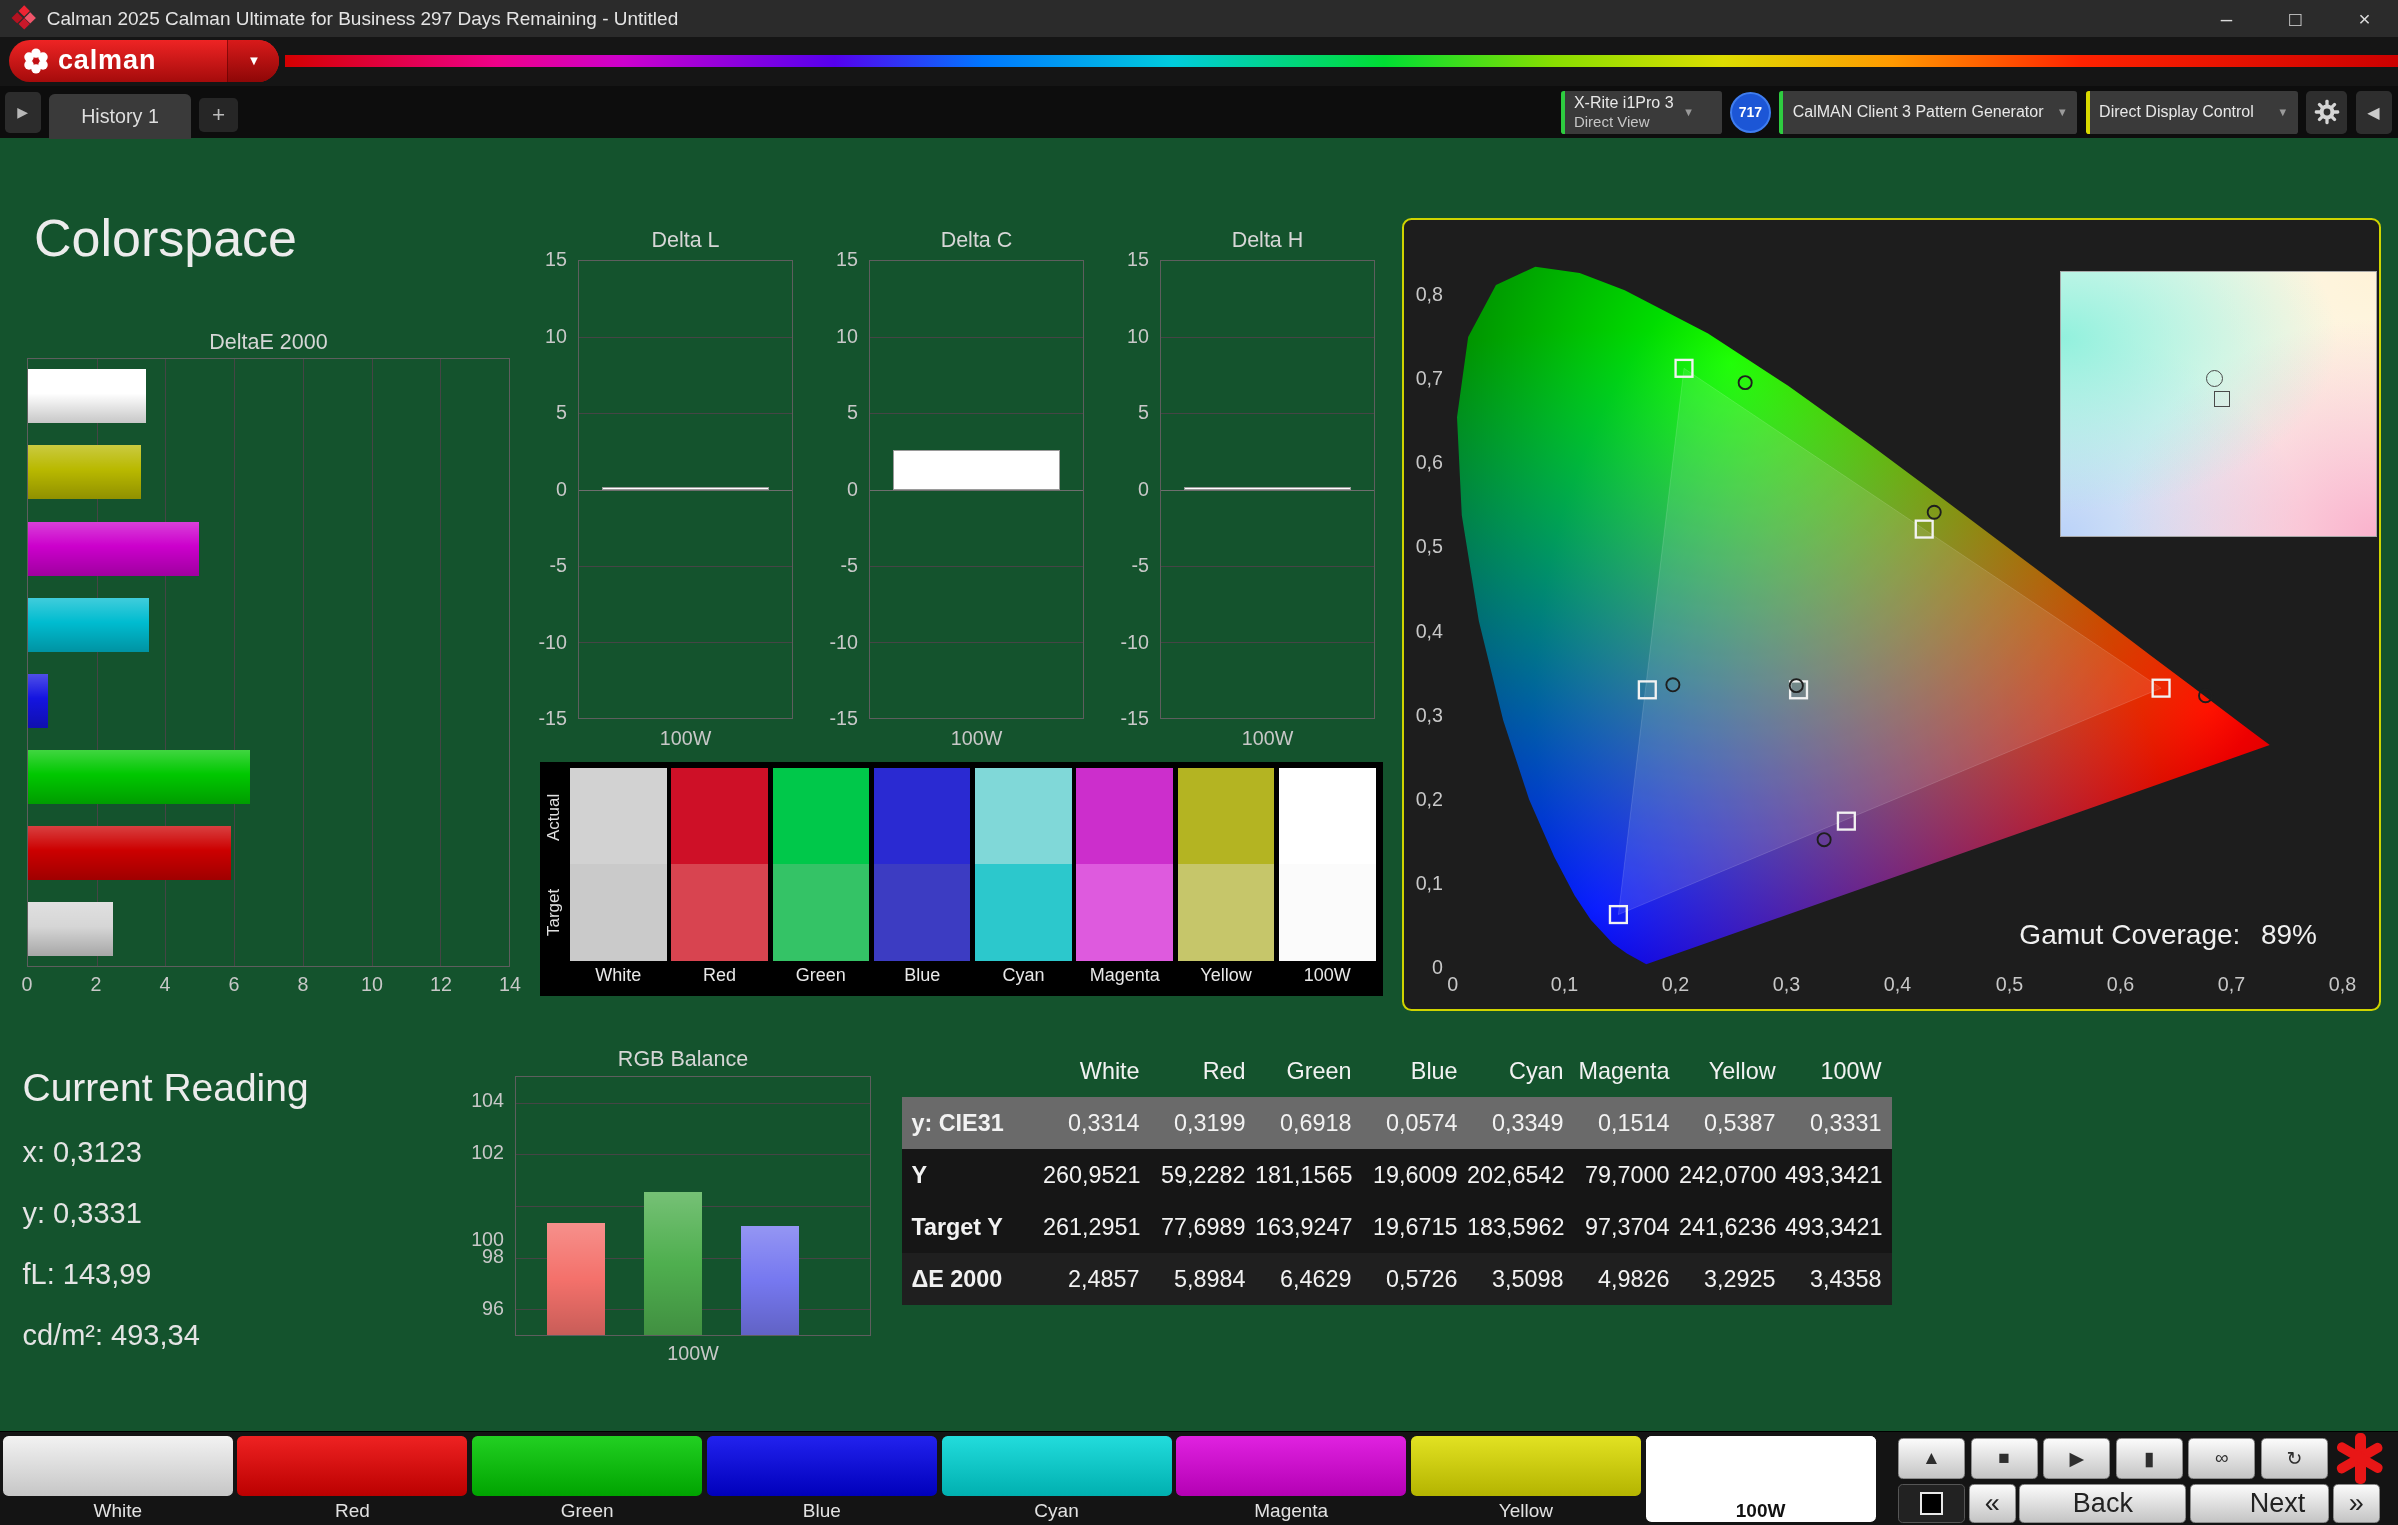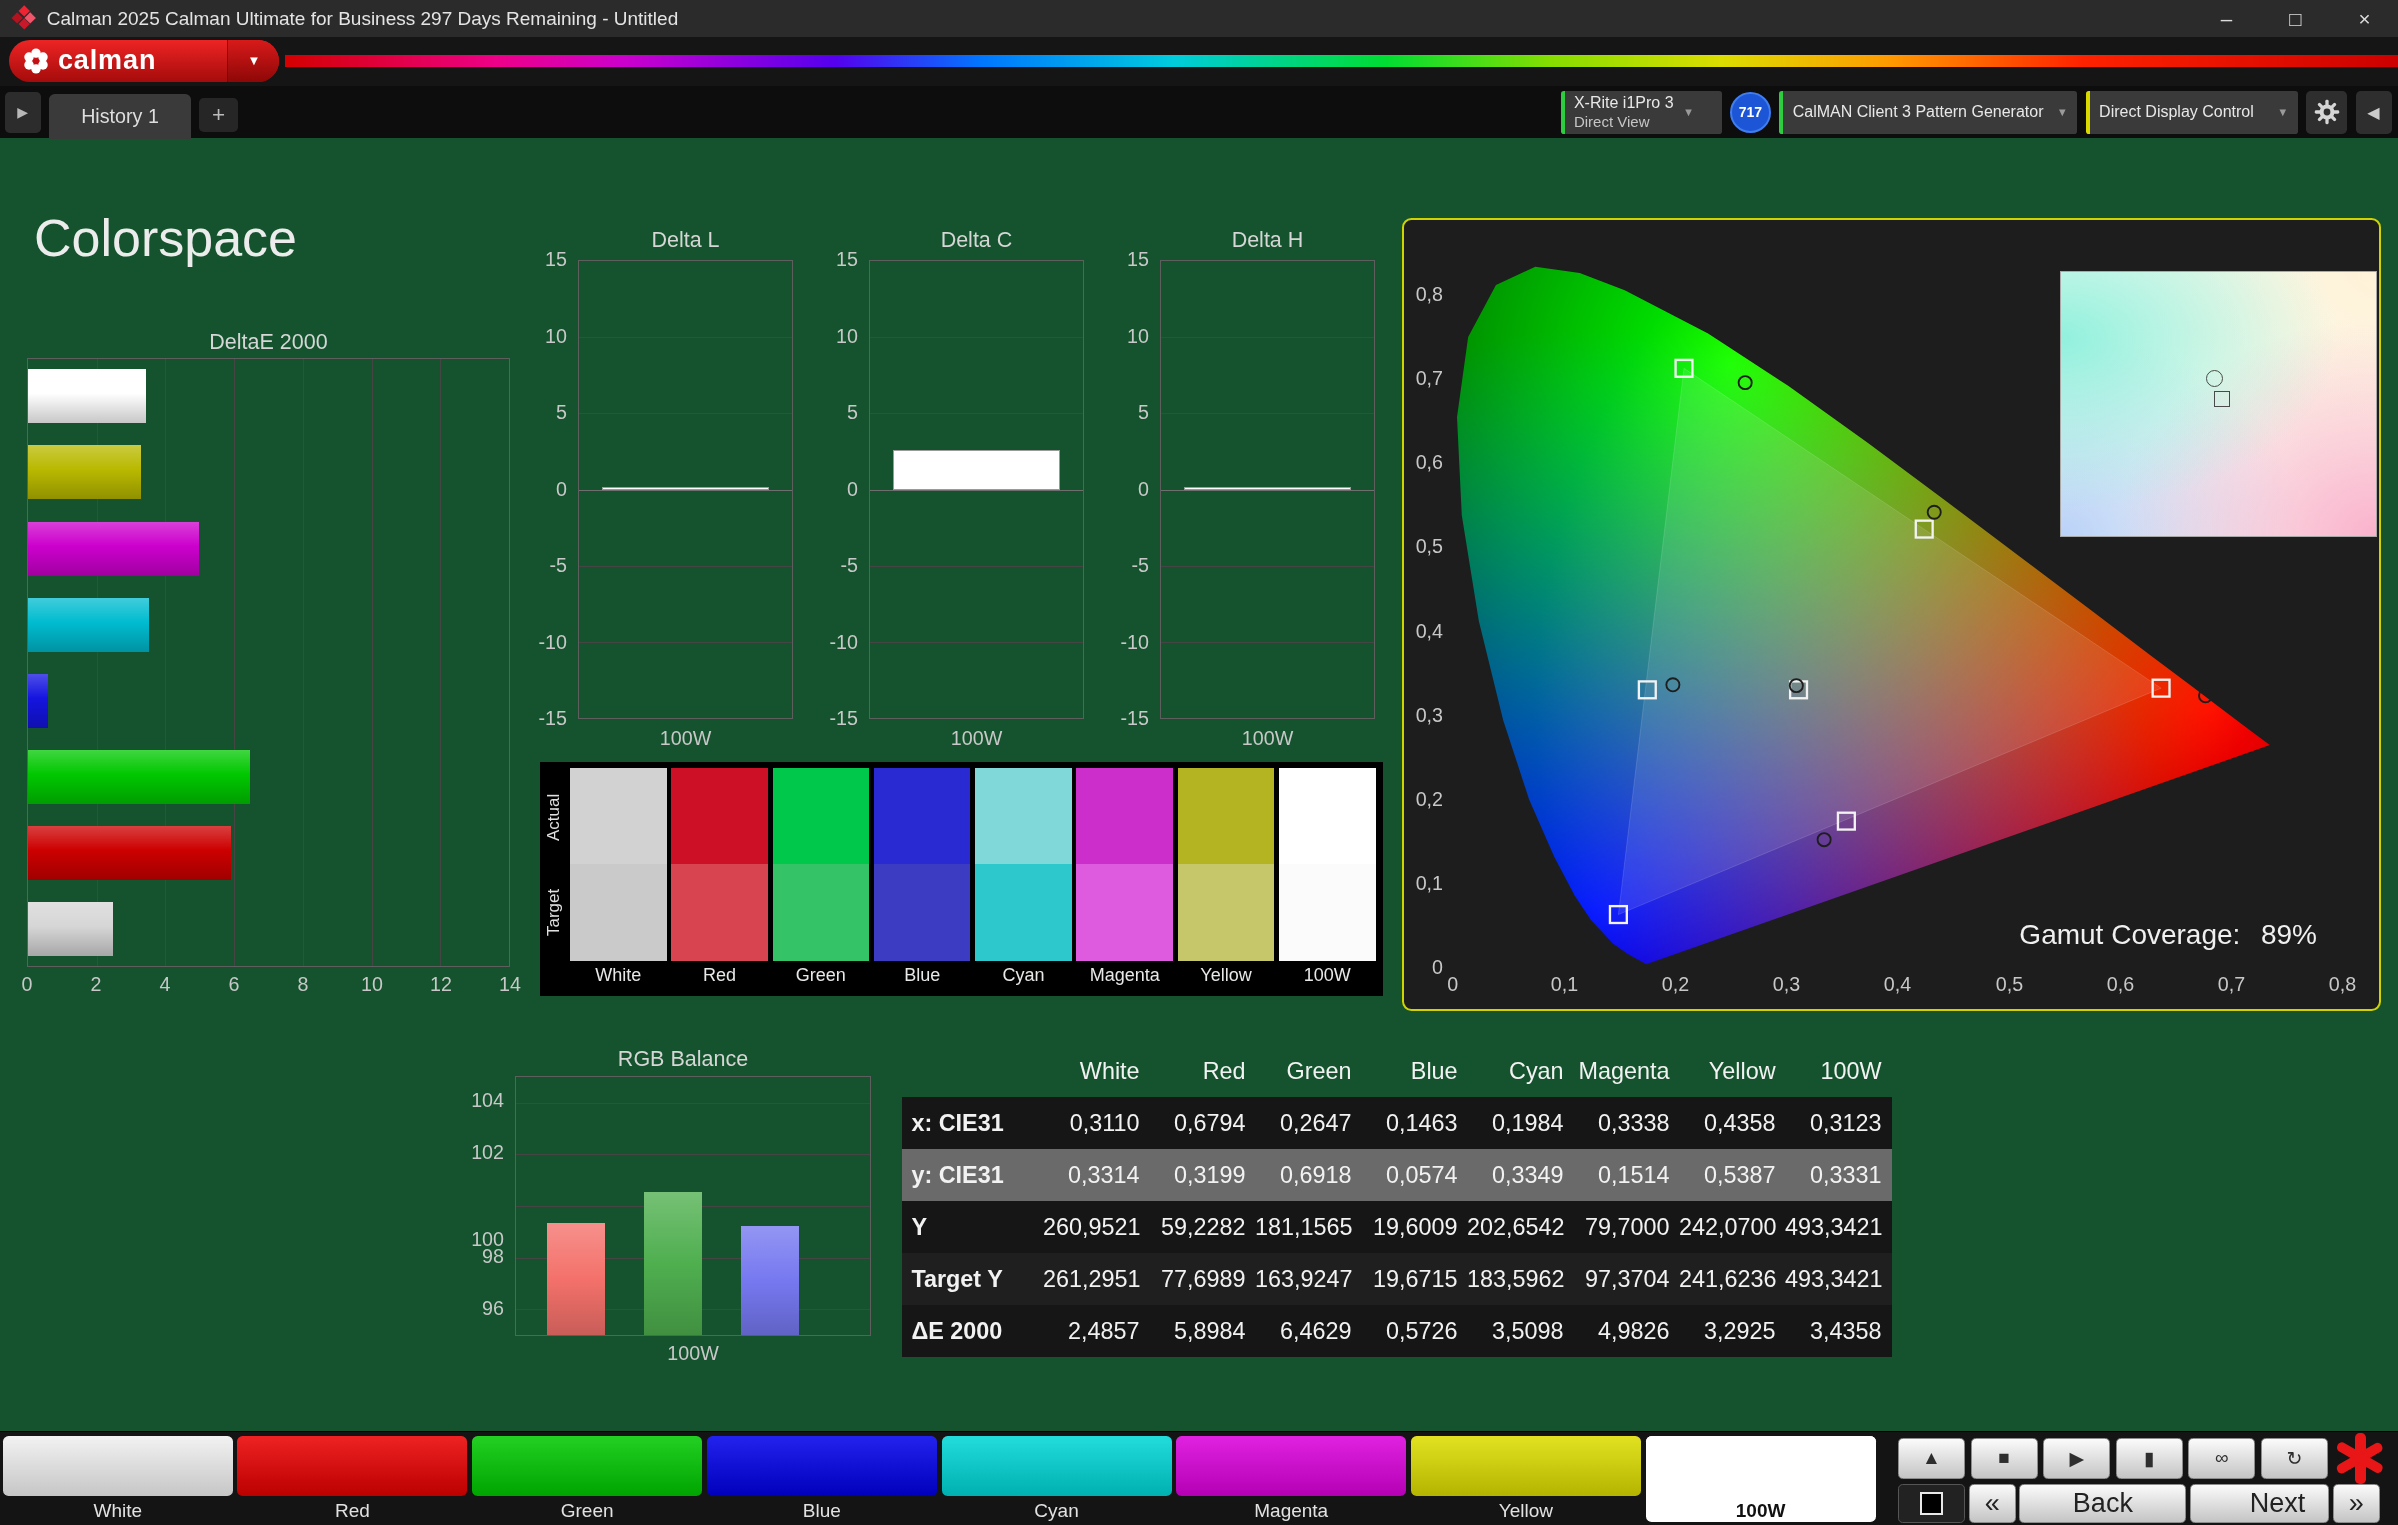--- a/index.html
+++ b/index.html
@@ -341,20 +341,29 @@
       <div class="cietick y" style="left: 0px; top: 147px;">0,7</div>
       <div class="cietick y" style="left: 0px; top: 231px;">0,6</div>
       <div class="cietick y" style="left: 0px; top: 315px;">0,5</div>
       <div class="cietick y" style="left: 0px; top: 400px;">0,4</div>
       <div class="cietick y" style="left: 0px; top: 484px;">0,3</div>
       <div class="cietick y" style="left: 0px; top: 568px;">0,2</div>
       <div class="cietick y" style="left: 0px; top: 652px;">0,1</div>
       <div class="cietick y" style="left: 0px; top: 736px;">0</div>
     </div>
 
+  <div id="current-reading">
+    <div id="cr-title">Current Reading</div>
+    <div id="cr-lines">
+        <div>x: 0,3123</div>
+        <div>y: 0,3331</div>
+        <div>fL: 143,99</div>
+        <div>cd/m²: 493,34</div>
+      </div>
+  </div>
 
   <div id="rgb-title" class="chart-title">RGB Balance</div>
   <div id="rgb-plot">
       <div class="hgrid" style="top: 10%;"></div>
       <div class="hgrid" style="top: 30%;"></div>
       <div class="hgrid" style="top: 50%;"></div>
       <div class="hgrid" style="top: 70%;"></div>
       <div class="hgrid" style="top: 90%;"></div>
       <div class="rbbar" style="left: 31px; height: 112px; background: rgb(244, 113, 107);"></div>
       <div class="rbbar" style="left: 128px; height: 143px; background: rgb(79, 175, 79);"></div>
@@ -366,31 +375,20 @@
       <div class="trow thead">
         <div class="tcell tlabel"></div>
         <div class="tcell">White</div>
         <div class="tcell">Red</div>
         <div class="tcell">Green</div>
         <div class="tcell">Blue</div>
         <div class="tcell">Cyan</div>
         <div class="tcell">Magenta</div>
         <div class="tcell">Yellow</div>
         <div class="tcell">100W</div>
-      </div>
-      <div class="trow">
-        <div class="tcell tlabel">x: CIE31</div>
-        <div class="tcell">0,3110</div>
-        <div class="tcell">0,6794</div>
-        <div class="tcell">0,2647</div>
-        <div class="tcell">0,1463</div>
-        <div class="tcell">0,1984</div>
-        <div class="tcell">0,3338</div>
-        <div class="tcell">0,4358</div>
-        <div class="tcell">0,3123</div>
       </div>
       <div class="trow hl">
         <div class="tcell tlabel">y: CIE31</div>
         <div class="tcell">0,3314</div>
         <div class="tcell">0,3199</div>
         <div class="tcell">0,6918</div>
         <div class="tcell">0,0574</div>
         <div class="tcell">0,3349</div>
         <div class="tcell">0,1514</div>
         <div class="tcell">0,5387</div>

